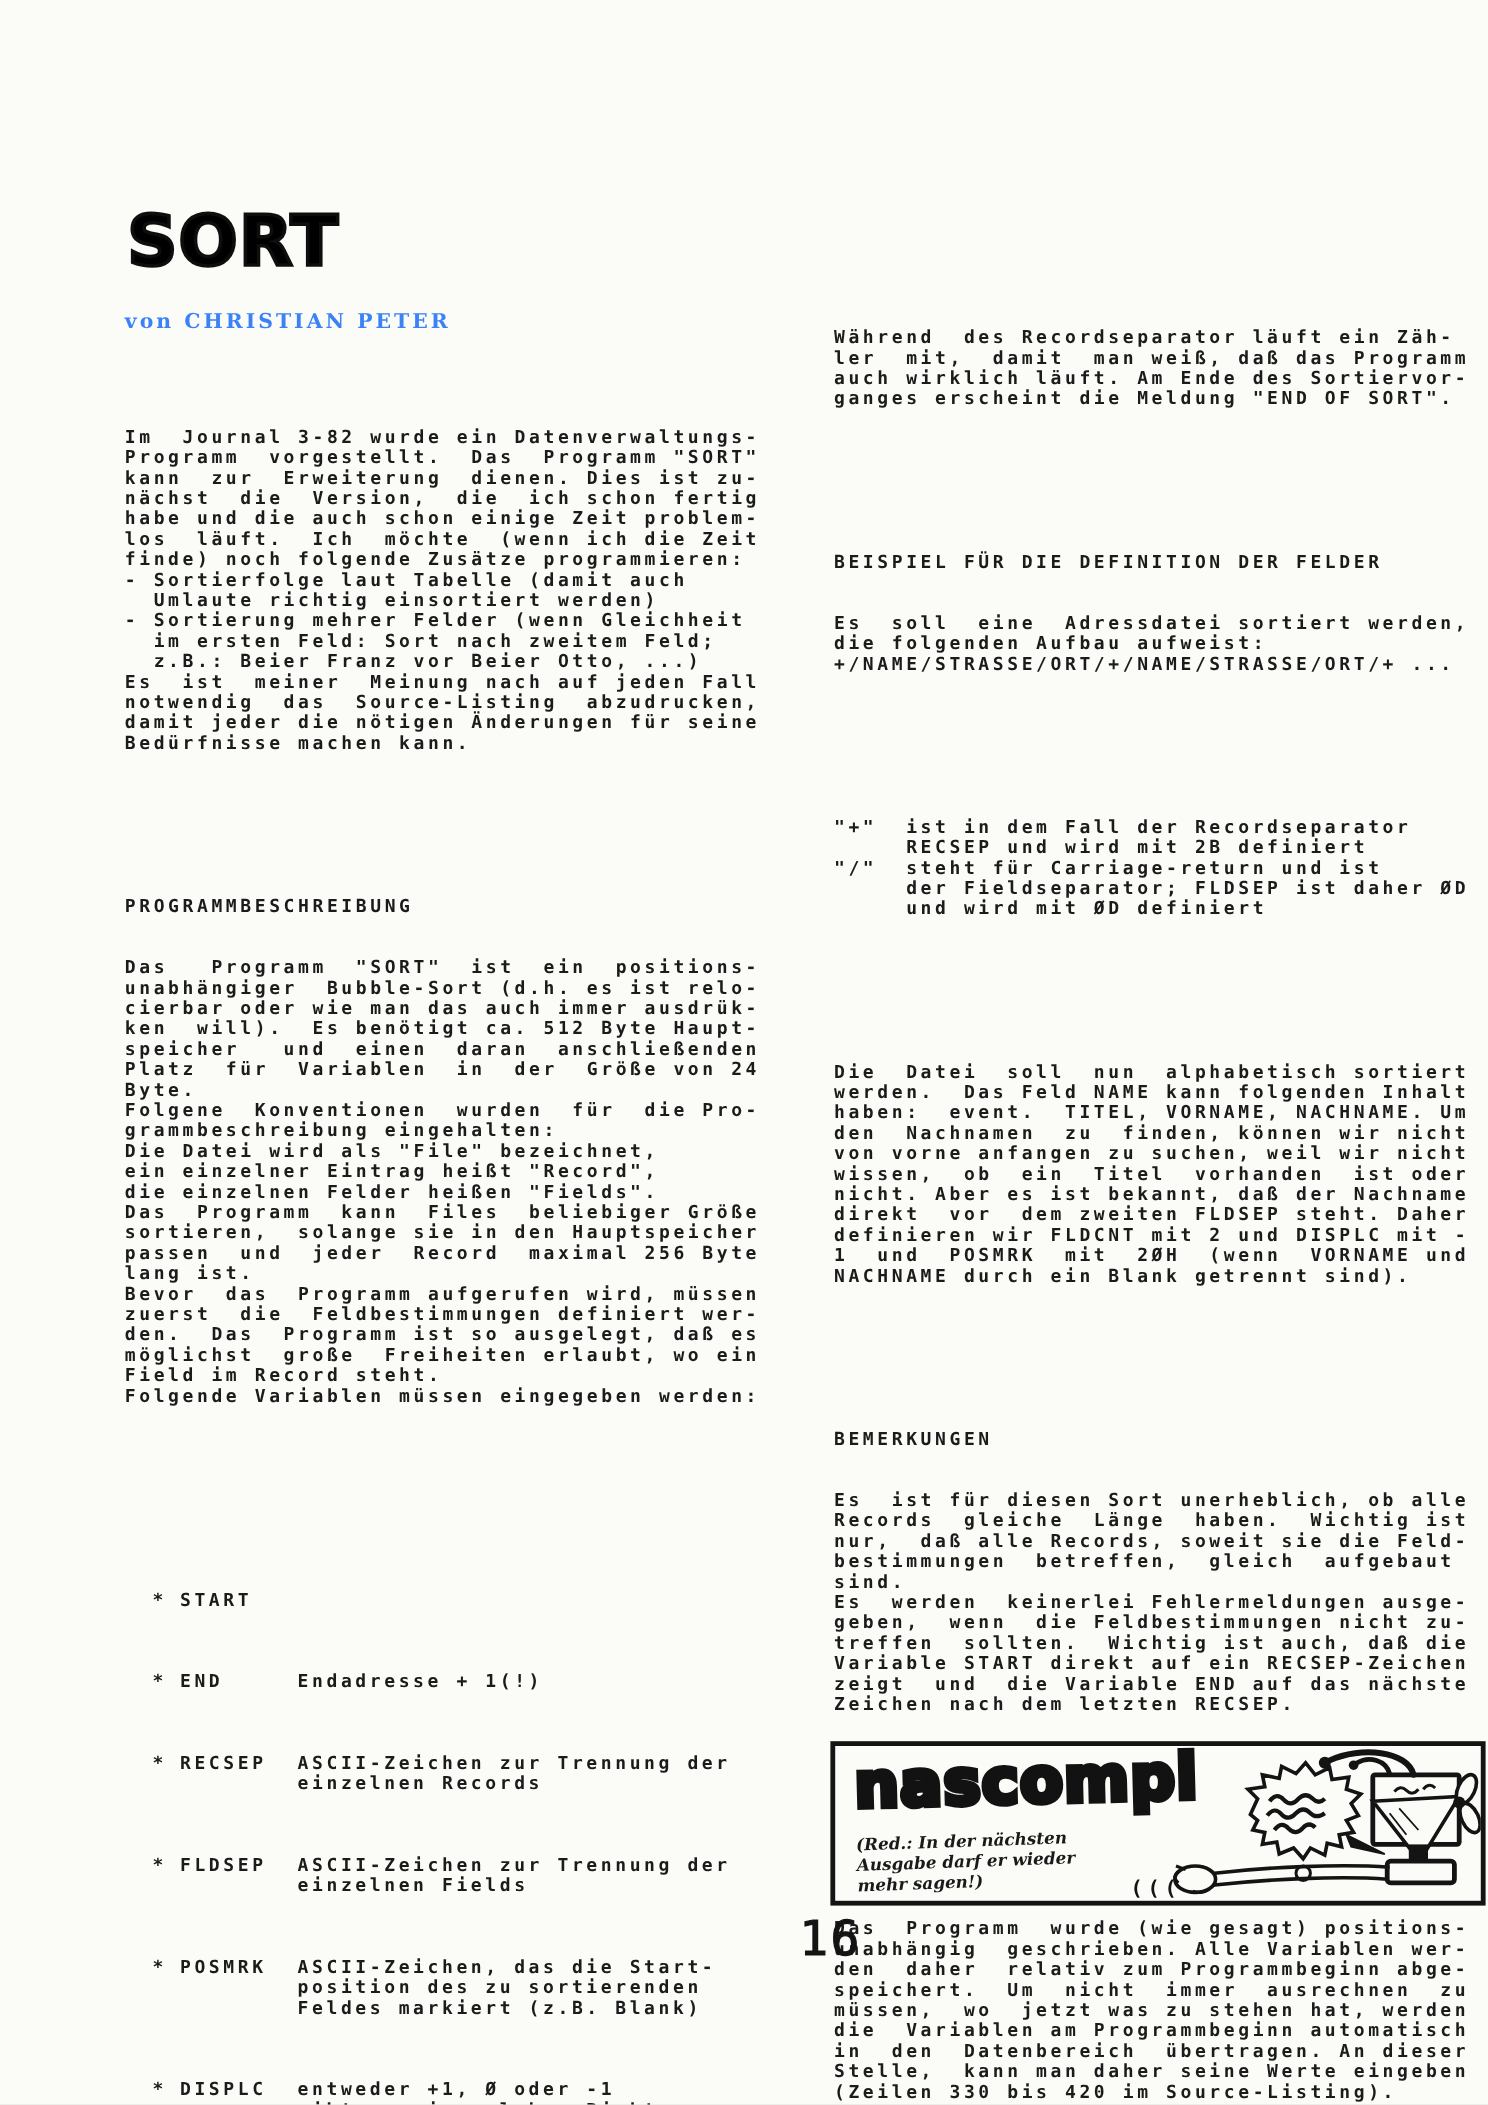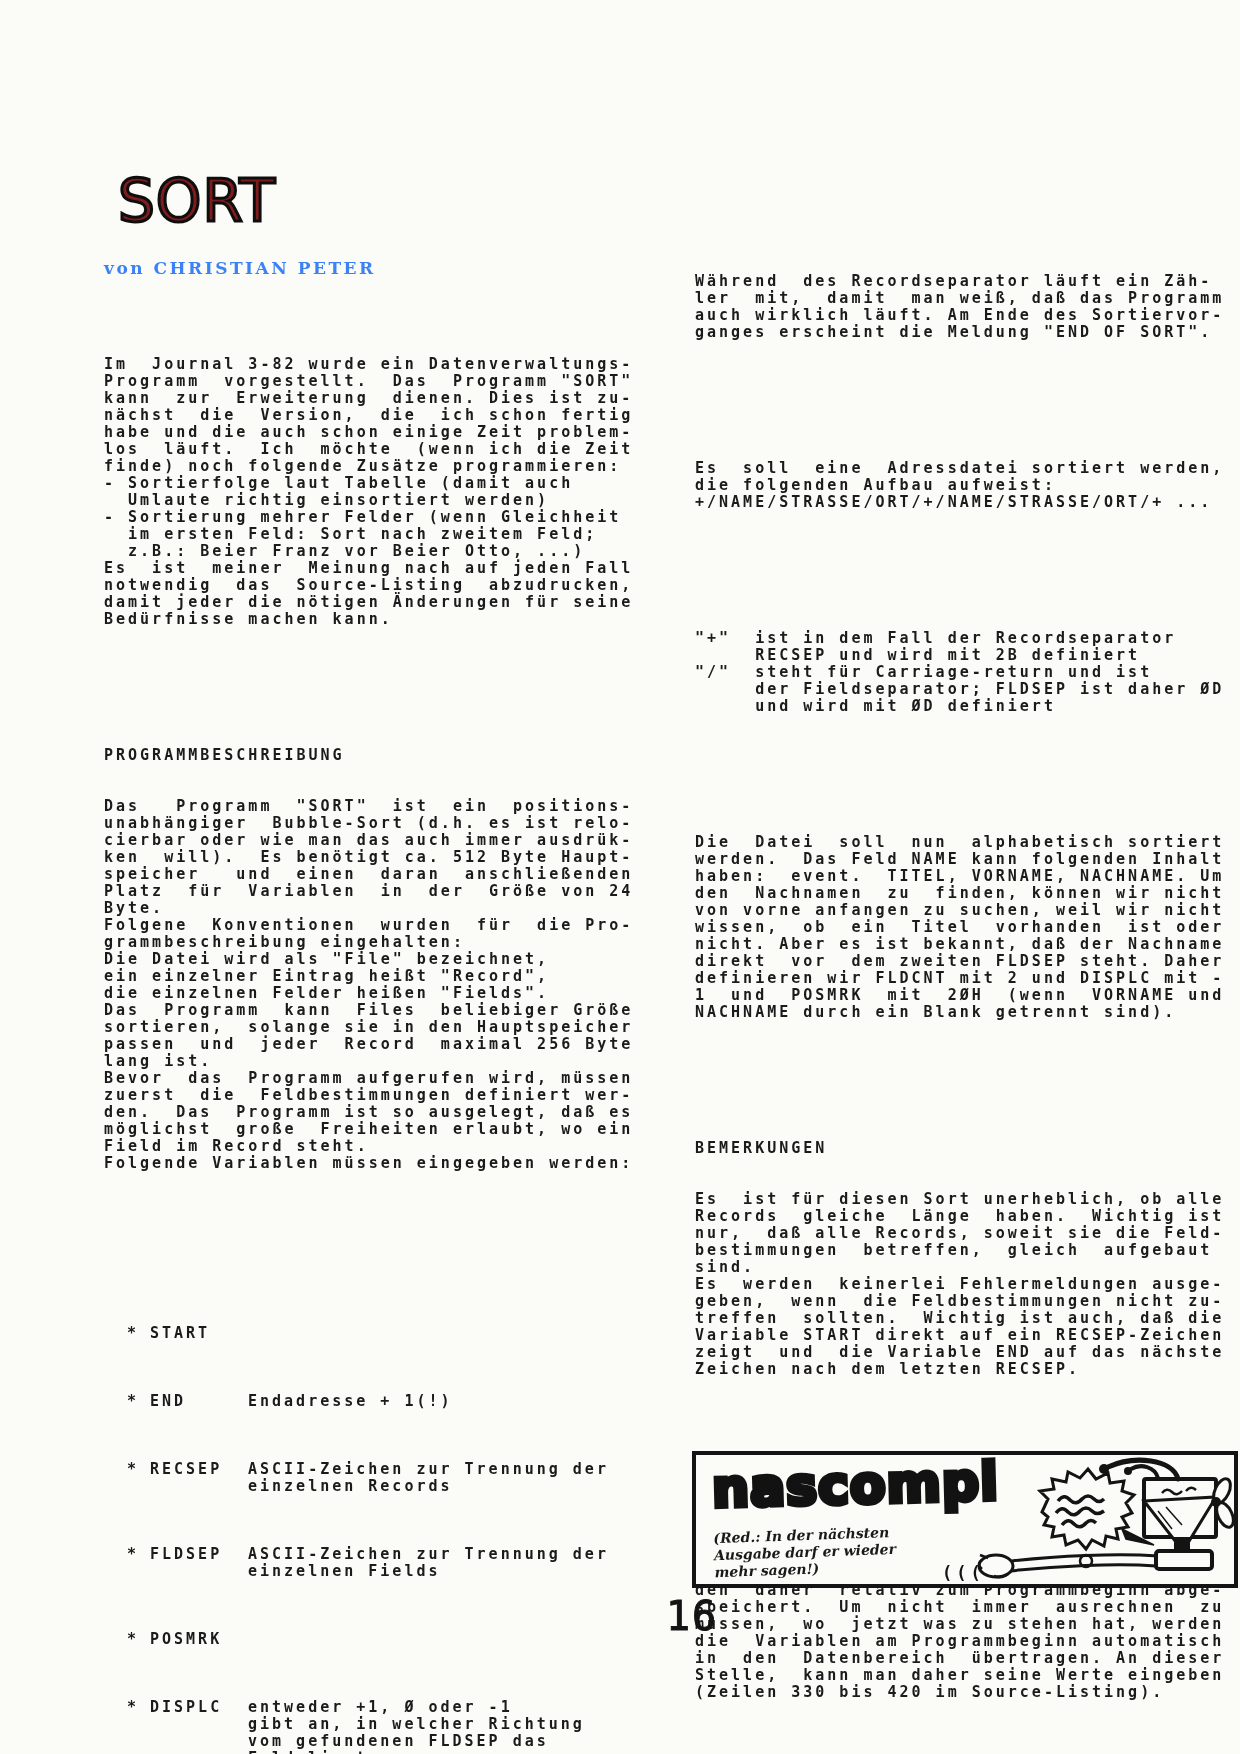--- a/index.html
+++ b/index.html
@@ -8,23 +8,23 @@
     position:relative; width:1240px; height:1754px; margin:0 auto;
     background:#fbfbf8; overflow:hidden; color:#171717;
     font-family:"DejaVu Sans Mono", monospace;
   }
   .mono, .mono pre, pre.block {
     font-family:"DejaVu Sans Mono", monospace;
     font-weight:bold; font-size:15px; line-height:17px;
     letter-spacing:3px; white-space:pre; color:#1b1b1b;
   }
   .article-title {
-    position:absolute; left:118px; top:172px;
-    font-family:"DejaVu Sans", sans-serif; font-weight:normal;
-    font-size:58px; line-height:1; color:#7f1d1d;
+    position:absolute; left:106px; top:172px;
+    font-family:"DejaVu Sans", sans-serif; font-weight:bold;
+    font-size:58px; line-height:1; color:#000000;
     -webkit-text-stroke:3px #0e0e0e; letter-spacing:1px;
   }
   .byline {
     position:absolute; left:104px; top:258px;
     font-family:"DejaVu Serif", serif; font-weight:bold;
     font-size:17px; letter-spacing:2.5px; color:#3b82f6; white-space:pre;
   }
   .col { position:absolute; }
   .col-left  { left:104px; top:288px; width:568px; }
   .col-right { left:695px; top:205px; width:545px; }
@@ -137,20 +137,23 @@
         <div class="var-row">
           <pre class="var-star">*</pre>
           <pre class="var-name">FLDSEP</pre>
           <pre class="var-desc">ASCII-Zeichen zur Trennung der
 einzelnen Fields</pre>
         </div>
       
         <div class="var-row">
           <pre class="var-star">*</pre>
           <pre class="var-name">POSMRK</pre>
+          <pre class="var-desc">ASCII-Zeichen, das die Start-
+position des zu sortierenden
+Feldes markiert (z.B. Blank)</pre>
         </div>
       
         <div class="var-row">
           <pre class="var-star">*</pre>
           <pre class="var-name">DISPLC</pre>
           <pre class="var-desc">entweder +1, Ø oder -1
 gibt an, in welcher Richtung
 vom gefundenen FLDSEP das
 Feld liegt</pre>
         </div>
@@ -161,20 +164,21 @@
   </div>
 
   <div class="col col-right mono">
     <div class="section">
       <pre class="block">Während  des Recordseparator läuft ein Zäh-
 ler  mit,  damit  man weiß, daß das Programm
 auch wirklich läuft. Am Ende des Sortiervor-
 ganges erscheint die Meldung "END OF SORT".</pre>
     </div>
     <div class="section">
+      <pre class="block sec-header">BEISPIEL FÜR DIE DEFINITION DER FELDER</pre>
       <pre class="block">Es  soll  eine  Adressdatei sortiert werden,
 die folgenden Aufbau aufweist:
 +/NAME/STRASSE/ORT/+/NAME/STRASSE/ORT/+ ...</pre>
     </div>
     <div class="section">
       <pre class="block">"+"  ist in dem Fall der Recordseparator
      RECSEP und wird mit 2B definiert
 "/"  steht für Carriage-return und ist
      der Fieldseparator; FLDSEP ist daher ØD
      und wird mit ØD definiert</pre>

